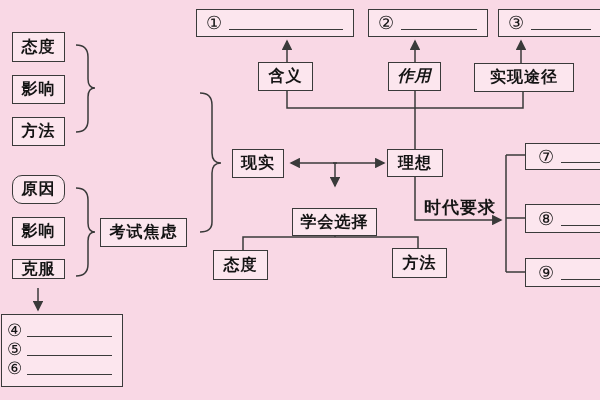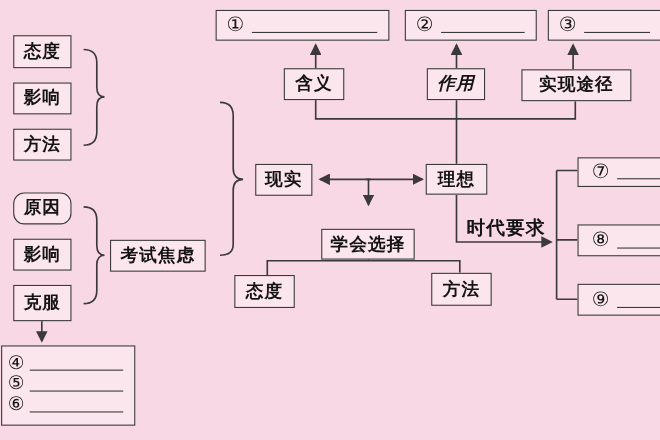--- a/index.html
+++ b/index.html
@@ -75,21 +75,21 @@
       <path d="M38,288 L38,310" marker-end="url(#ah)"></path>
     </g>
   </svg>
 
   <div class="bx" style="left:12px;top:32px;width:53px;height:30px;">态度</div>
   <div class="bx" style="left:12px;top:75px;width:53px;height:29px;">影响</div>
   <div class="bx" style="left:12px;top:117px;width:53px;height:29px;">方法</div>
 
   <div class="bx" style="left:12px;top:175px;width:53px;height:29px;border-radius:10px;">原因</div>
   <div class="bx" style="left:12px;top:217px;width:53px;height:29px;">影响</div>
-  <div class="bx" style="left:12px;top:259px;width:53px;height:33px;">克服</div>
+  <div class="bx" style="left:12px;top:259px;width:53px;height:20px;">克服</div>
   <div class="bx" style="left:100px;top:218px;width:87px;height:29px;">考试焦虑</div>
 
   <div class="bx multi" style="left:1px;top:314px;width:122px;height:73px;">
     <div class="mrow">
       <span class="num">④</span>
       <span class="blank"></span>
     </div>
     <div class="mrow">
       <span class="num">⑤</span>
       <span class="blank"></span>

